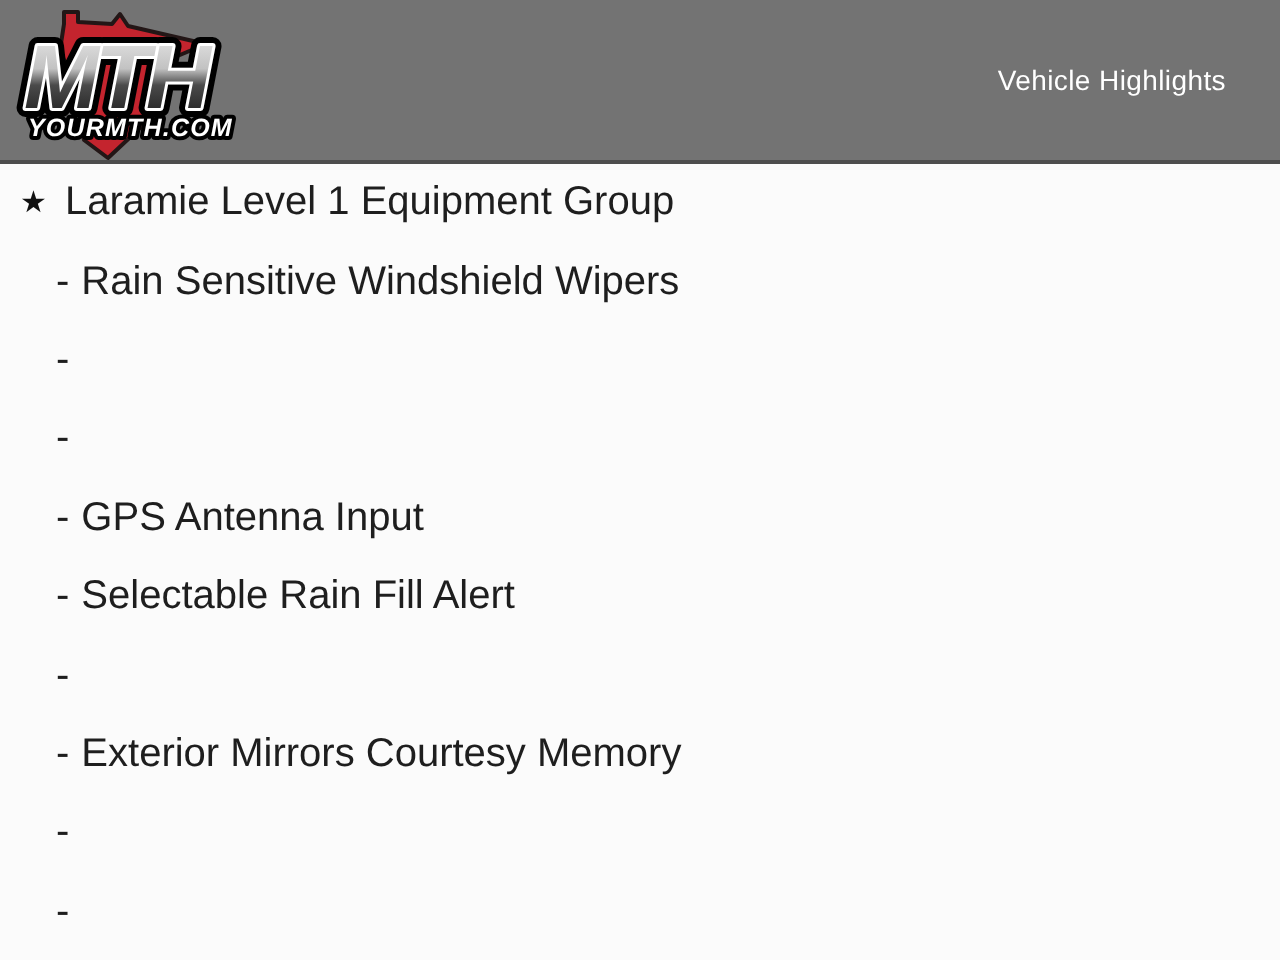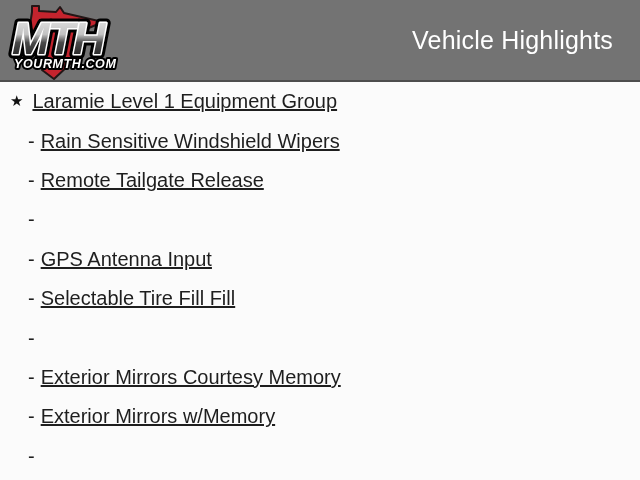--- a/index.html
+++ b/index.html
@@ -33,21 +33,21 @@
     font-family: "Liberation Sans", sans-serif;
     font-weight: bold;
     font-style: italic;
   }
   .title {
     position: absolute;
     right: 27px;
     top: 50%;
     transform: translateY(-50%);
     color: #ffffff;
-    font-size: 25px;
+    font-size: 14px;
     letter-spacing: 0.2px;
     white-space: nowrap;
     margin-left: 44px;
   }
 
   
   .content { padding-top: 0; }
   ul.list { list-style: none; margin: 0; padding: 0; }
   li.item {
     height: 39.4px;
@@ -55,21 +55,21 @@
     align-items: center;
     color: #1e1e1e;
     font-size: 20px;
     white-space: nowrap;
   }
   li.item.star { padding-left: 10px; }
   li.item.dash { padding-left: 28px; }
   .bullet { flex: 0 0 auto; }
   .bullet.star { font-size: 15px; margin-right: 9px; color: #111; position: relative; top: -1px; }
   .bullet.dash { margin-right: 6px; }
-  .label { flex: 0 0 auto; text-decoration: underline; }
+  .label { flex: 0 0 auto; }
 </style>
 </head>
 <body>
 
 <div class="page">
 
   <header class="header">
     <div class="logo">
       <svg viewBox="0 0 114 78">
         <defs>
@@ -95,43 +95,41 @@
         <li class="item star">
           <span class="bullet star">★</span>
           <span class="label">Laramie Level 1 Equipment Group</span>
         </li>
         <li class="item dash">
           <span class="bullet dash">-</span>
           <span class="label">Rain Sensitive Windshield Wipers</span>
         </li>
         <li class="item dash">
           <span class="bullet dash">-</span>
-          <span class="label">Remote Tailgate Release</span>
         </li>
         <li class="item dash">
           <span class="bullet dash">-</span>
         </li>
         <li class="item dash">
           <span class="bullet dash">-</span>
           <span class="label">GPS Antenna Input</span>
         </li>
         <li class="item dash">
           <span class="bullet dash">-</span>
-          <span class="label">Selectable Tire Fill Fill</span>
+          <span class="label">Selectable Rain Fill Alert</span>
         </li>
         <li class="item dash">
           <span class="bullet dash">-</span>
         </li>
         <li class="item dash">
           <span class="bullet dash">-</span>
           <span class="label">Exterior Mirrors Courtesy Memory</span>
         </li>
         <li class="item dash">
           <span class="bullet dash">-</span>
-          <span class="label">Exterior Mirrors w/Memory</span>
         </li>
         <li class="item dash">
           <span class="bullet dash">-</span>
         </li>
       </ul>
   </main>
 
 </div>
 
 </body></html>

